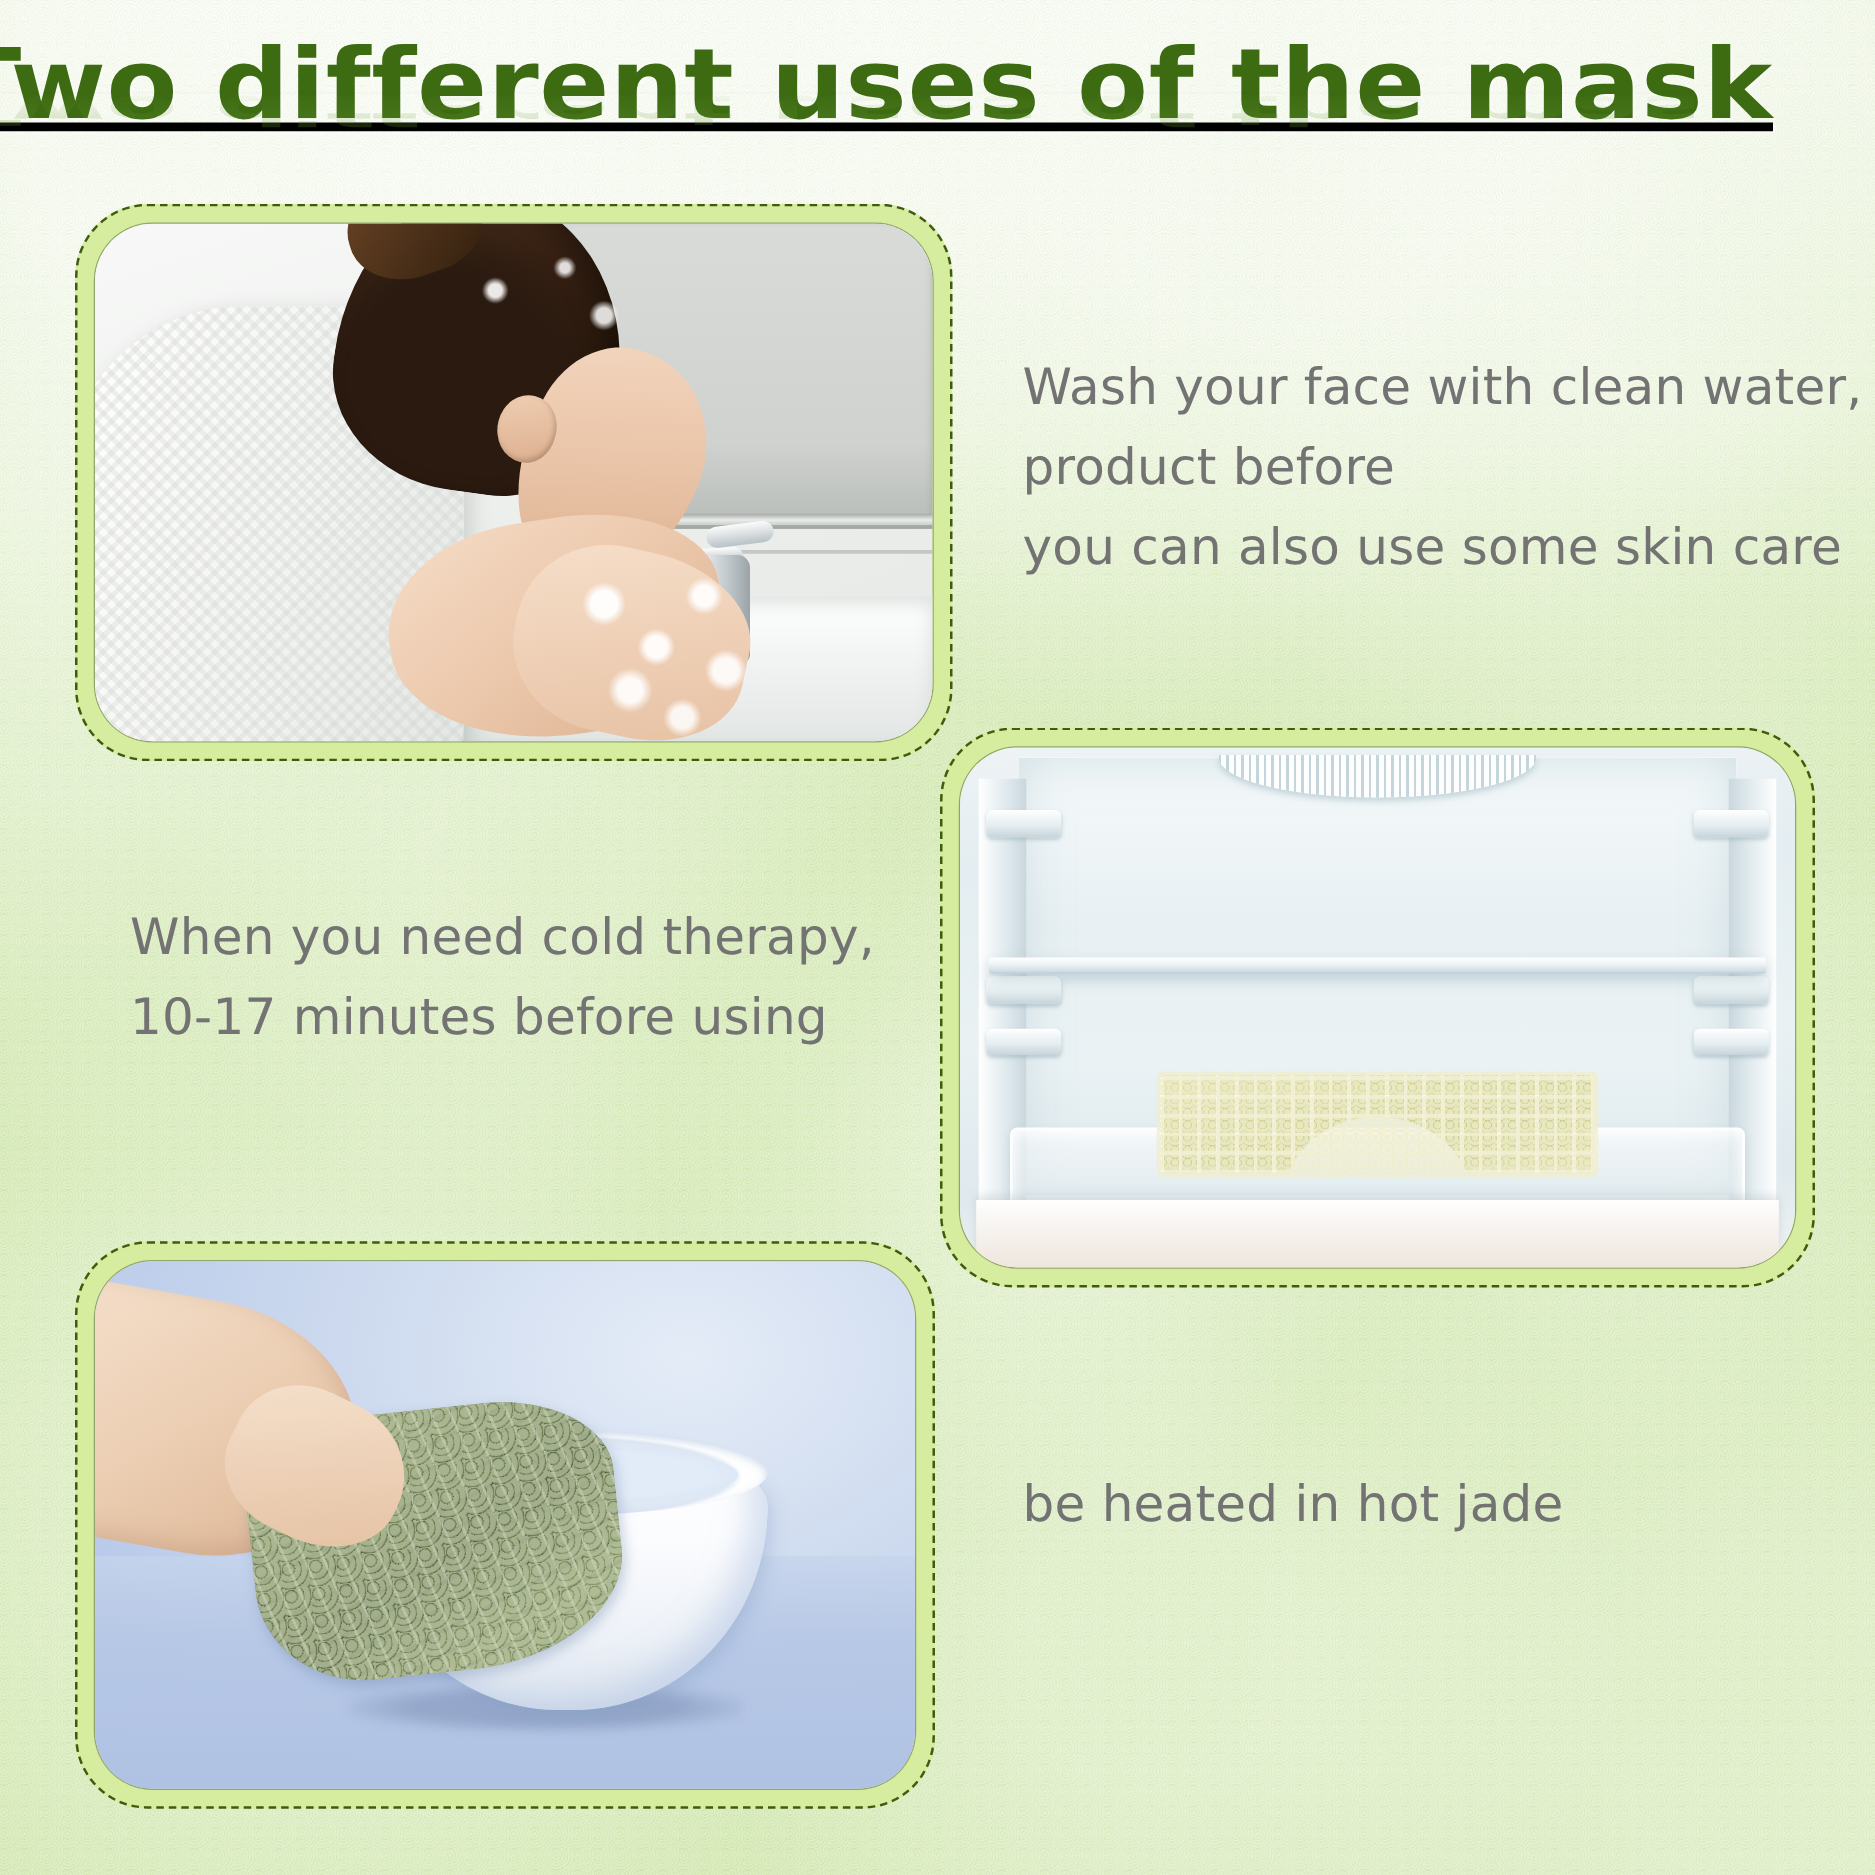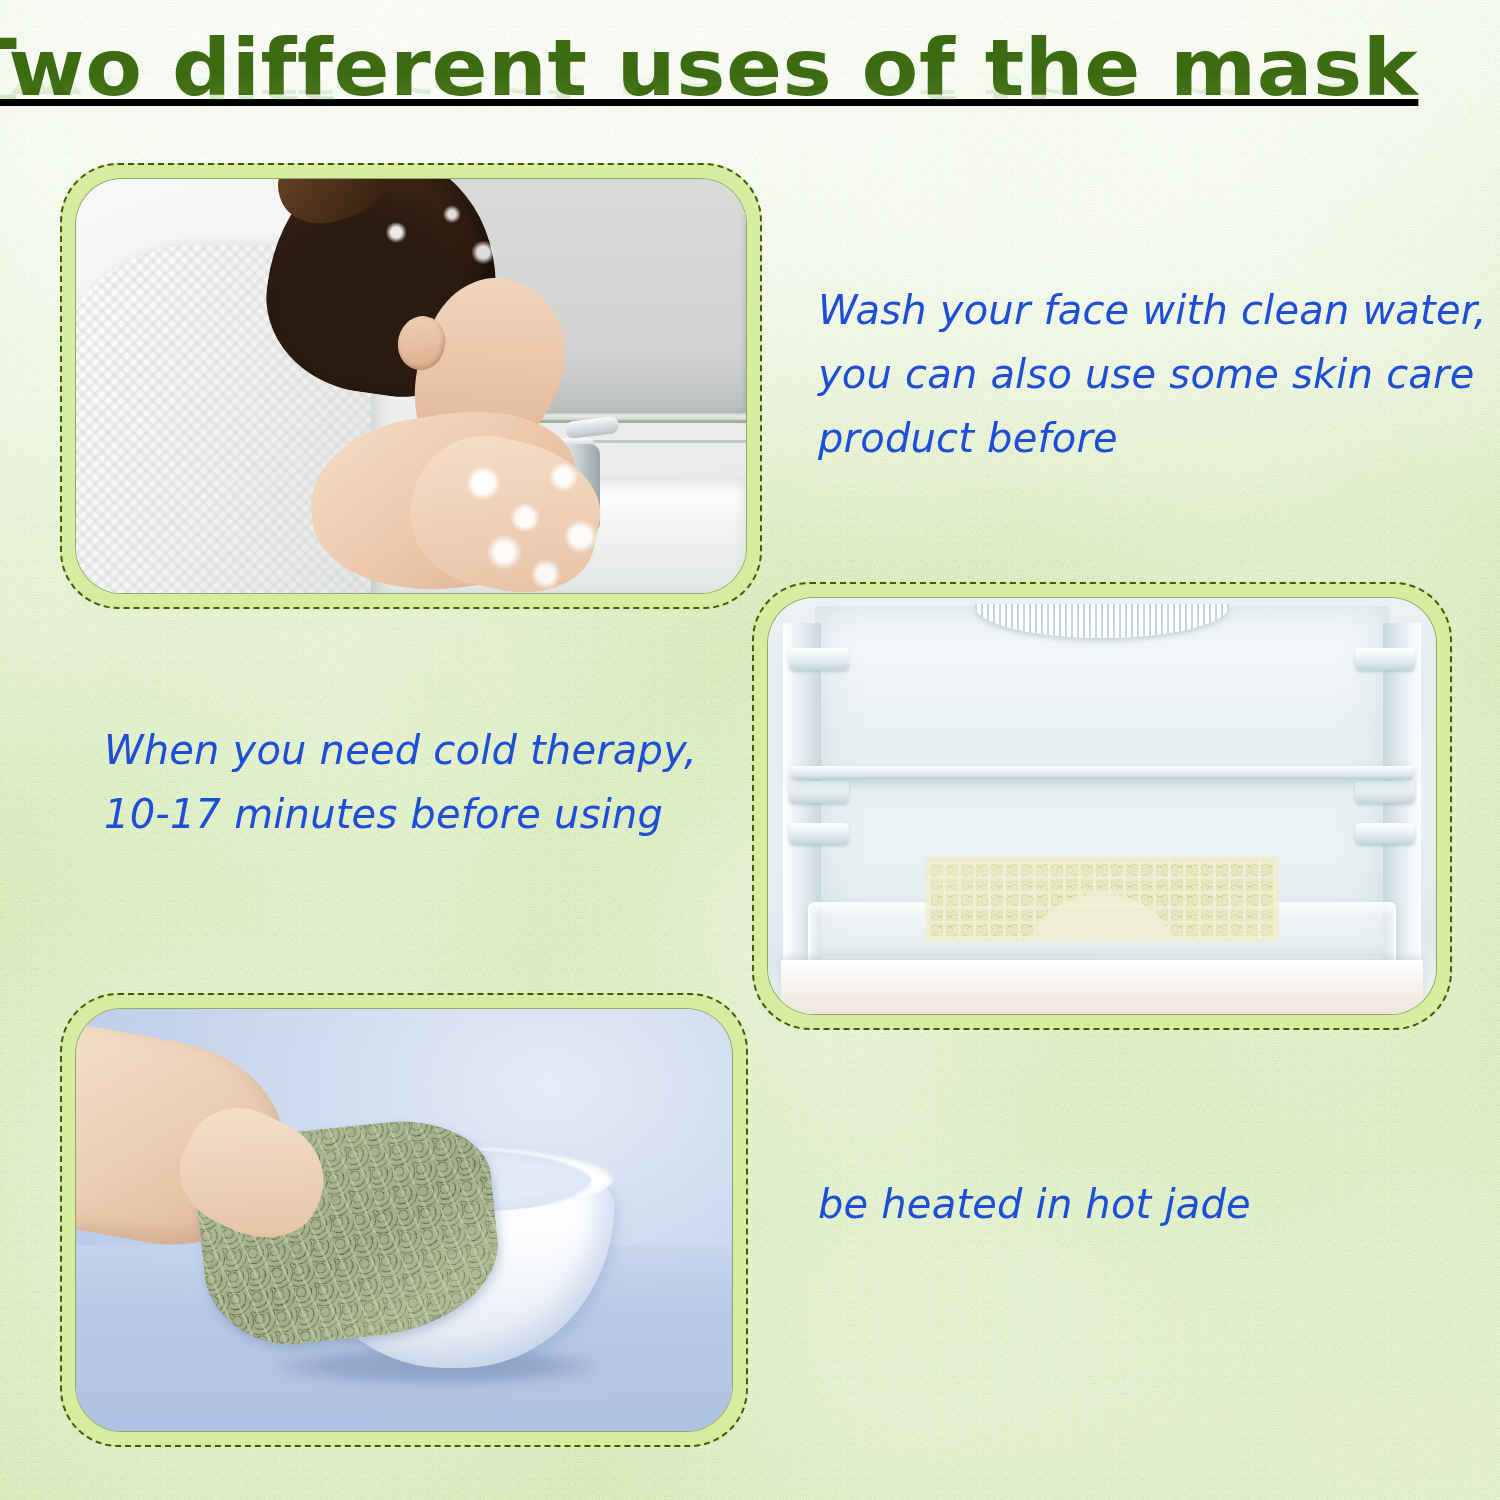--- a/index.html
+++ b/index.html
@@ -372,23 +372,22 @@
       repeating-radial-gradient(circle at 6px 6px, rgba(214,222,190,.85) 0 4px, rgba(214,222,190,0) 5.4px);
     background-size: 22px 22px;
     border-radius: 28% 34% 44% 30% / 34% 30% 40% 38%;
     opacity: .75;
   }
 
   
   .caption {
     position: absolute;
     font-family: "DejaVu Sans", sans-serif;
-    font-style: italic;
     font-weight: 400;
-    color: #1d4ed8;
+    color: #737373;
     font-size: 40px;
     line-height: 64px;
     letter-spacing: .2px;
     z-index: 5;
   }
   .caption span { display: block; white-space: nowrap; }
   #caption-wash     { left: 818px; top: 278px;  }
   #caption-cold     { left: 104px; top: 718px;  }
   #caption-hot      { left: 818px; top: 1172px; }
 </style>
@@ -423,22 +422,22 @@
       <div class="p1-ear"></div>
       <div class="p1-hands"></div>
       <div class="p1-hand2"></div>
       <div class="p1-water"></div>
       <div class="p1-splash-top"></div>
     </div>
   </div>
 
   <div class="caption" id="caption-wash">
     <span>Wash your face with clean water,</span>
+    <span>product before</span>
     <span>you can also use some skin care</span>
-    <span>product before</span>
   </div>
 
   <div class="frame" id="frame-fridge">
     <div class="photo">
       <div class="p2-bg"></div>
       <div class="p2-cavity"></div>
       <div class="p2-vent"></div>
       <div class="p2-rail-l"></div>
       <div class="p2-rail-r"></div>
       <div class="p2-clip" style="left:3.2%; top:12%;"></div>

